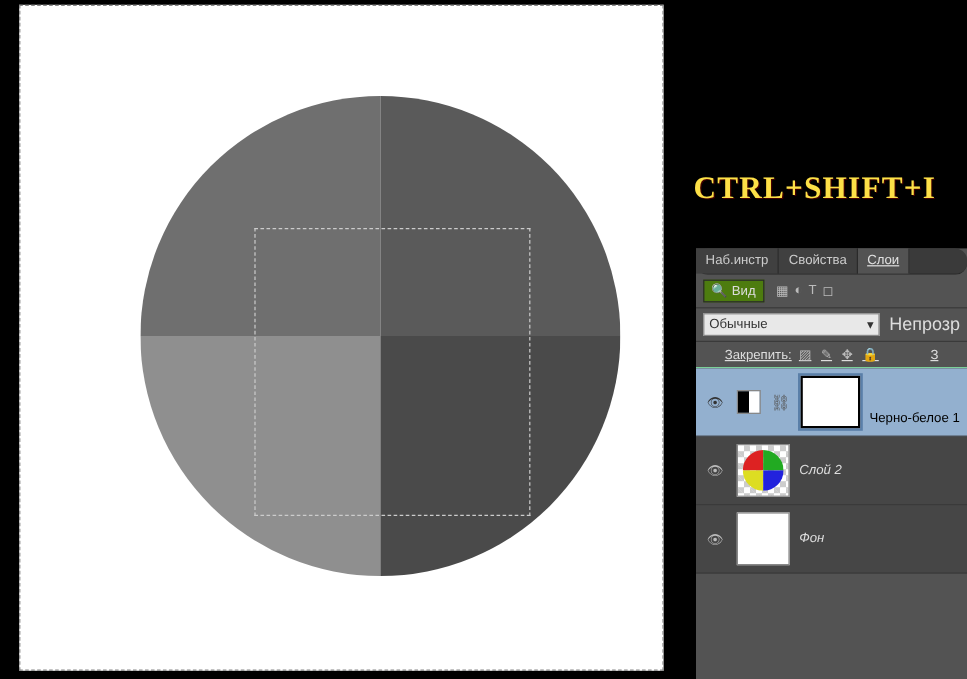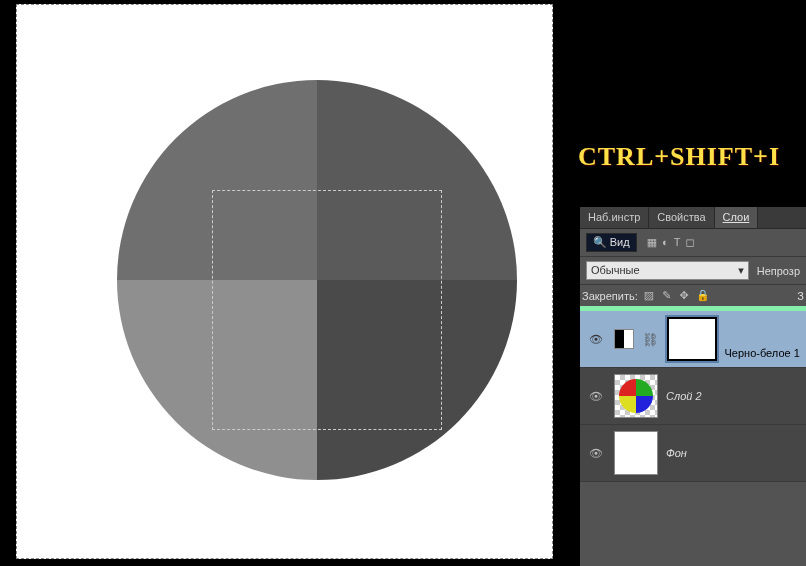--- a/index.html
+++ b/index.html
@@ -62,39 +62,40 @@
   position: absolute;
   left: 580px; top: 207px;
   width: 226px; height: 359px;
   background: #535353;
 }
 .panel-tabs {
   display: flex;
   background: #3a3a3a;
   border-bottom: 1px solid #2a2a2a;
   height: 22px;
+  border-radius: 10px;
 }
 .tab {
   padding: 4px 8px;
   color: #ccc;
   font-size: 11px;
   background: #404040;
   border-right: 1px solid #2a2a2a;
   cursor: pointer;
 }
 .tab.active { background: #535353; color: #e0e0e0; text-decoration: underline; }
 .filter-row {
   display: flex;
   align-items: center;
   padding: 4px 6px;
   gap: 6px;
   border-bottom: 1px solid #3a3a3a;
 }
 .filter-row .search-label {
-  background: #0f172a;
+  background: #4d7c0f;
   color: #ddd;
   padding: 2px 6px;
   border: 1px solid #2a2a2a;
   font-size: 11px;
 }
 .filter-icons { display: flex; gap: 5px; margin-left: 4px; color: #bbb; }
 .blend-row {
   display: flex;
   padding: 4px 6px;
   gap: 8px;
@@ -108,25 +109,26 @@
   border: 1px solid #888;
   padding: 2px 4px;
   font-size: 11px;
   display: flex;
   justify-content: space-between;
 }
 .blend-select::after { content: "▾"; color: #333; }
 .lock-row {
   display: flex;
   align-items: center;
-  padding: 4px 2px;
+  padding: 4px 24px;
   gap: 6px;
   color: #ddd;
-  border-bottom: 5px solid #86efac;
-  font-size: 11px;
+  border-bottom: 1px solid #86efac;
+  font-size: 11px;
+  text-decoration: underline;
 }
 .lock-icons { display: flex; gap: 8px; color: #bbb; }
 .layer-list { background: #464646; }
 .layer {
   display: flex;
   align-items: center;
   padding: 6px;
   border-bottom: 1px solid #3a3a3a;
   gap: 8px;
   min-height: 54px;
@@ -180,21 +182,21 @@
 .mq-tl { left: 0; top: 0; background: #d22; }
 .mq-tr { right: 0; top: 0; background: #2a2; }
 .mq-bl { left: 0; bottom: 0; background: #dd2; }
 .mq-br { right: 0; bottom: 0; background: #22d; }
 .layer-name {
   color: #ddd;
   font-size: 11px;
   font-style: italic;
 }
 .layer.selected .layer-name { color: #000; font-style: normal; margin-top: 28px; }
-.opacity-label { color: #ddd; font-size: 11px; }
+.opacity-label { color: #ddd; font-size: 15px; }
 .right-label { color: #ddd; font-size: 11px; margin-left: auto; }
 </style>
 </head>
 <body>
 
 <div class="canvas-area">
   <div class="selection-outer">
     <div class="artboard">
       <div class="circle">
         <div class="quad q-tl"></div>

